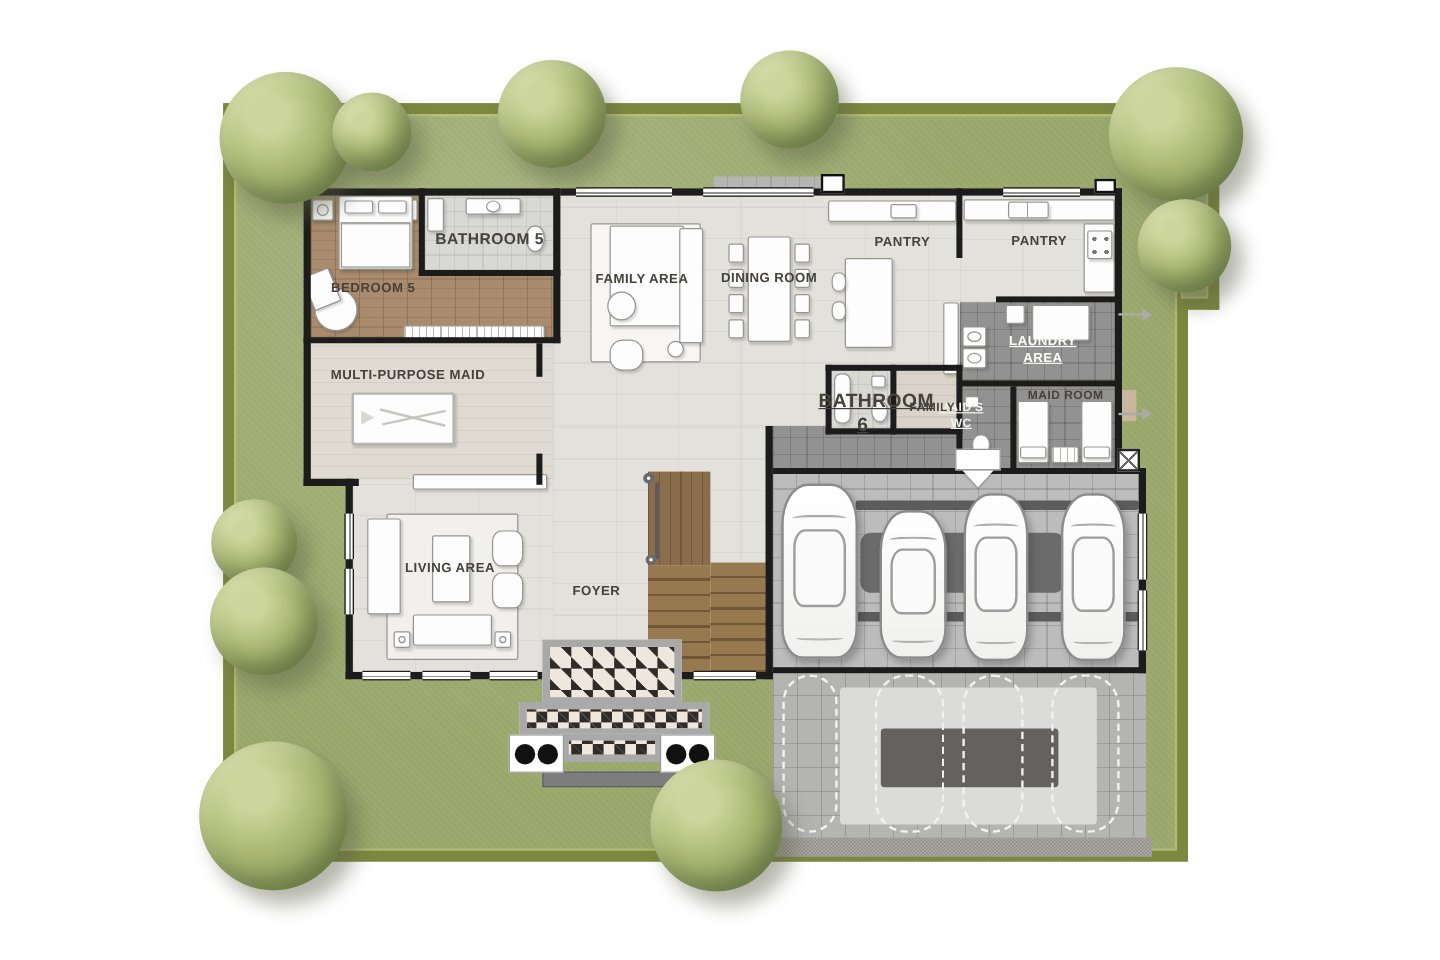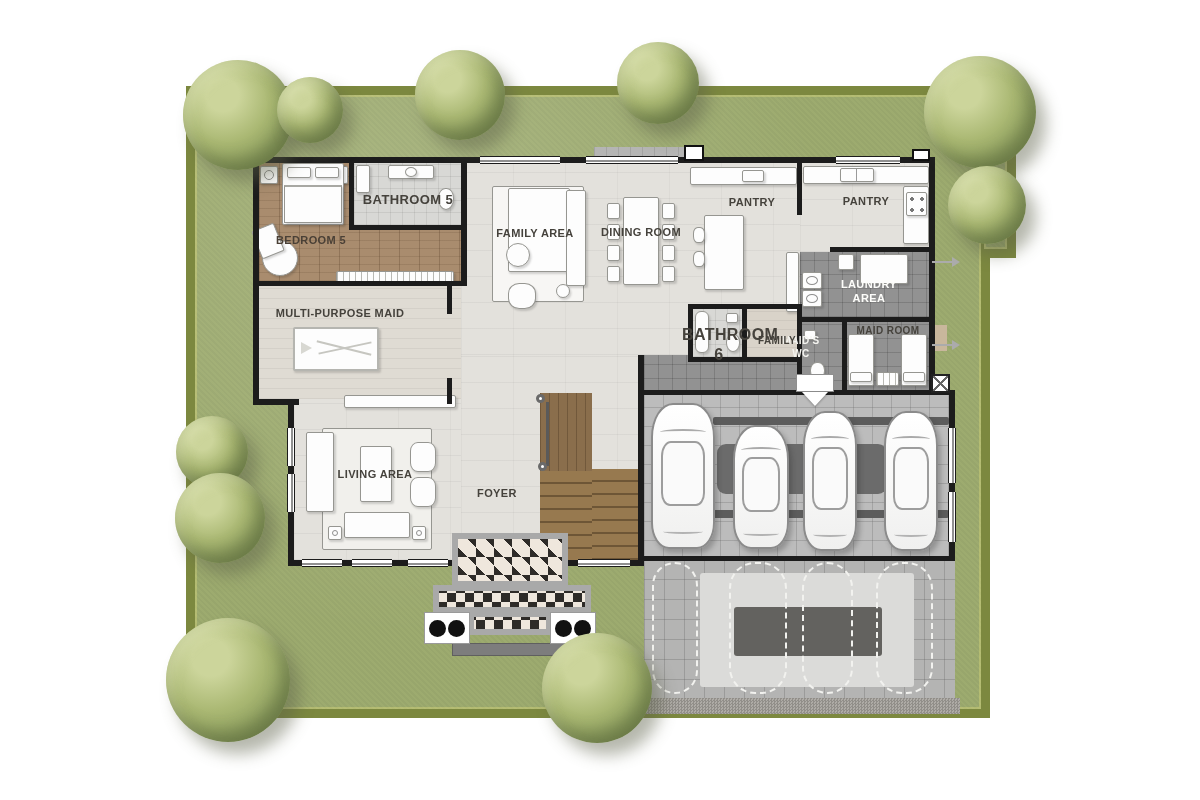--- a/index.html
+++ b/index.html
@@ -102,21 +102,21 @@
       background-size:18px 18px;}
   .planter{background:#fff;border:1px solid #9a9a9a;z-index:7;}
   .planter::before,.planter::after{content:'';position:absolute;top:7px;width:17px;height:17px;
       border-radius:50%;background:#111;}
   .planter::before{left:4px;} .planter::after{right:4px;}
   .step{background:#7d7d7d;z-index:5;border:1px solid #5f5f5f;}
 
   
   .lbl{z-index:10;transform:translate(-50%,-50%);font-size:11px;font-weight:700;
        letter-spacing:.4px;color:#45423c;white-space:nowrap;text-align:center;}
-  .w2{white-space:normal;line-height:1.25;}
+  .w2{white-space:normal;line-height:1.25;text-decoration:underline;}
 
   .arrow{width:26px;height:2px;background:#ababab;z-index:8;}
   .arrow::after{content:'';position:absolute;right:-2px;top:-4px;border-left:8px solid #ababab;
        border-top:5px solid transparent;border-bottom:5px solid transparent;}
   .doorpin-box{background:#fff;border:1.5px solid #8f8f8f;z-index:7;}
   .doorpin-tri{width:0;height:0;border-left:13px solid transparent;border-right:13px solid transparent;
        border-top:14px solid #fff;z-index:7;filter:drop-shadow(0 1px 1px rgba(0,0,0,.3));}
   .cue{height:2px;background:#c6c6c0;z-index:5;}
   .rack{width:0;height:0;border-left:11px solid #d8d8d2;border-top:6px solid transparent;
        border-bottom:6px solid transparent;z-index:5;}

